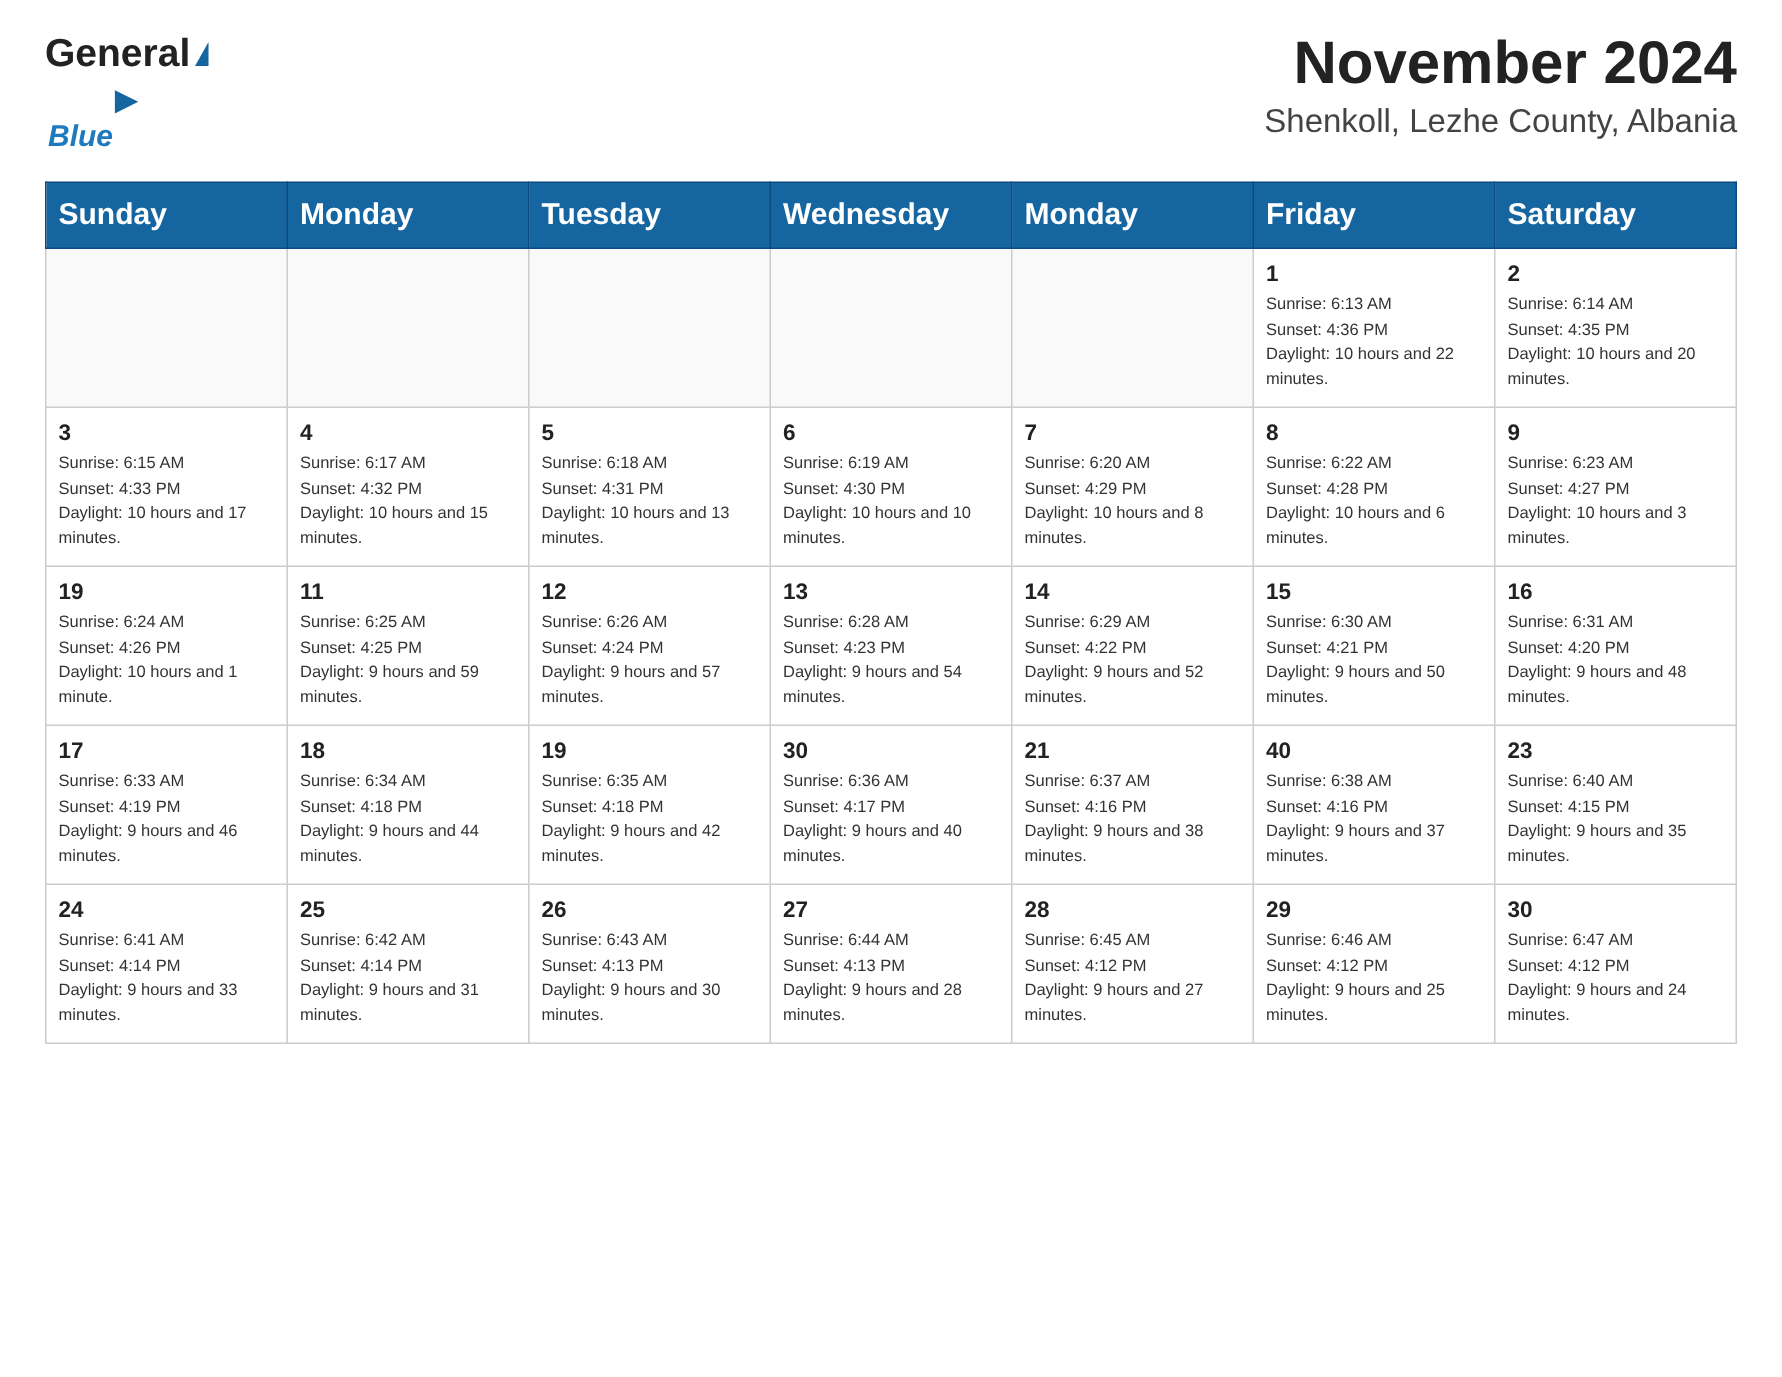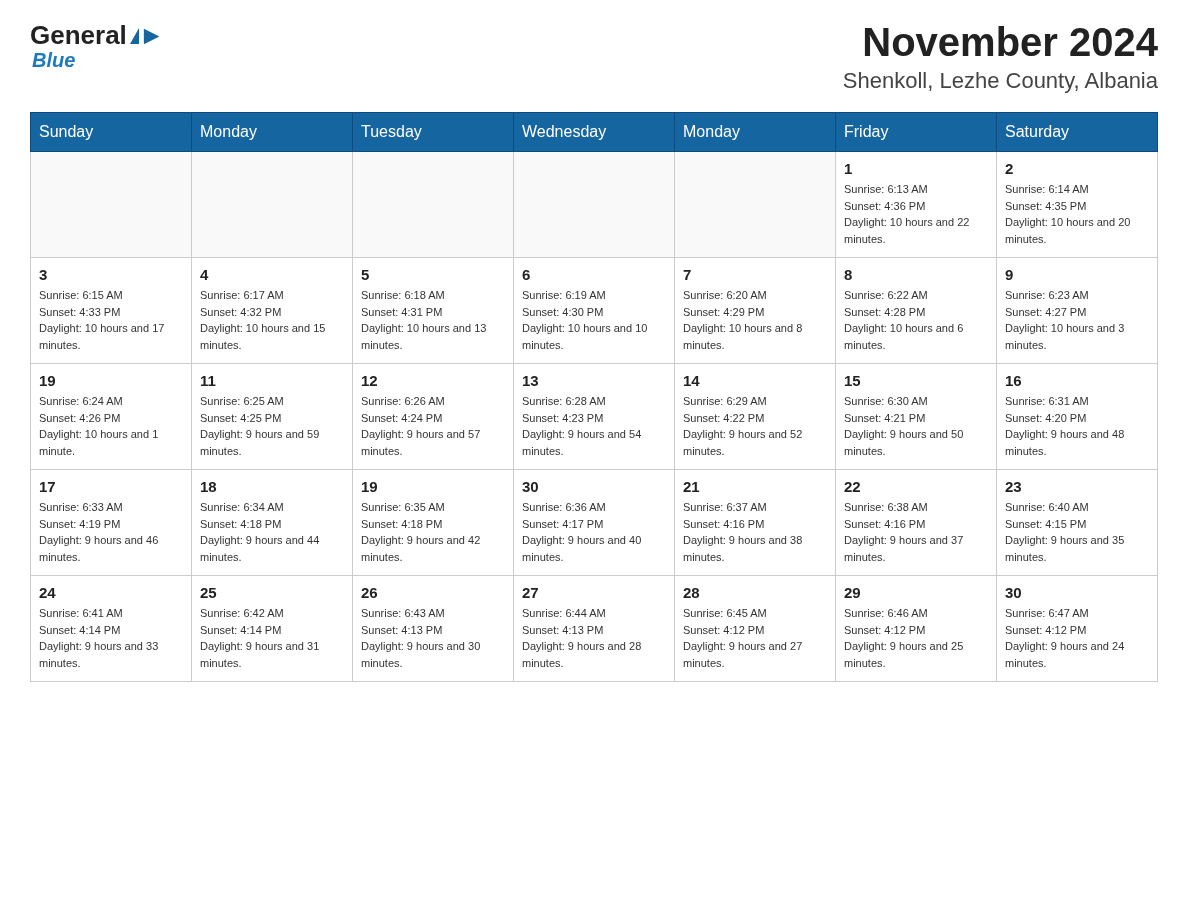--- a/index.html
+++ b/index.html
@@ -16,20 +16,21 @@
       margin-bottom: 18px;
     }
     .logo {
       display: flex;
       flex-direction: column;
       align-items: flex-start;
     }
     .logo-text {
       display: flex;
       align-items: center;
+      flex-direction: column;
     }
     .logo-general {
       font-size: 26px;
       font-weight: bold;
       color: #222;
     }
     .logo-blue-part {
       color: #1565a0;
       font-size: 26px;
       font-weight: bold;
@@ -56,22 +57,22 @@
       margin-top: 4px;
     }
     .calendar-table {
       width: 100%;
       border-collapse: collapse;
       table-layout: fixed;
     }
     .calendar-table thead tr th {
       background-color: #1565a0;
       color: #fff;
-      font-size: 16px;
-      font-weight: normal;
+      font-size: 20px;
+      font-weight: bold;
       padding: 10px 8px;
       text-align: left;
       border: 1px solid #0d4a80;
     }
     .calendar-table tbody tr td {
       vertical-align: top;
       padding: 8px 8px 10px 8px;
       border: 1px solid #ccc;
       font-size: 13px;
       color: #333;
@@ -218,21 +219,21 @@
         </td>
         <td>
           <div class="day-number">30</div>
           <div class="day-info">Sunrise: 6:36 AM<br>Sunset: 4:17 PM<br>Daylight: 9 hours and 40 minutes.</div>
         </td>
         <td>
           <div class="day-number">21</div>
           <div class="day-info">Sunrise: 6:37 AM<br>Sunset: 4:16 PM<br>Daylight: 9 hours and 38 minutes.</div>
         </td>
         <td>
-          <div class="day-number">22</div>
+          <div class="day-number">40</div>
           <div class="day-info">Sunrise: 6:38 AM<br>Sunset: 4:16 PM<br>Daylight: 9 hours and 37 minutes.</div>
         </td>
         <td>
           <div class="day-number">23</div>
           <div class="day-info">Sunrise: 6:40 AM<br>Sunset: 4:15 PM<br>Daylight: 9 hours and 35 minutes.</div>
         </td>
       </tr>
       <tr class="row-divider">
         <td>
           <div class="day-number">24</div>

